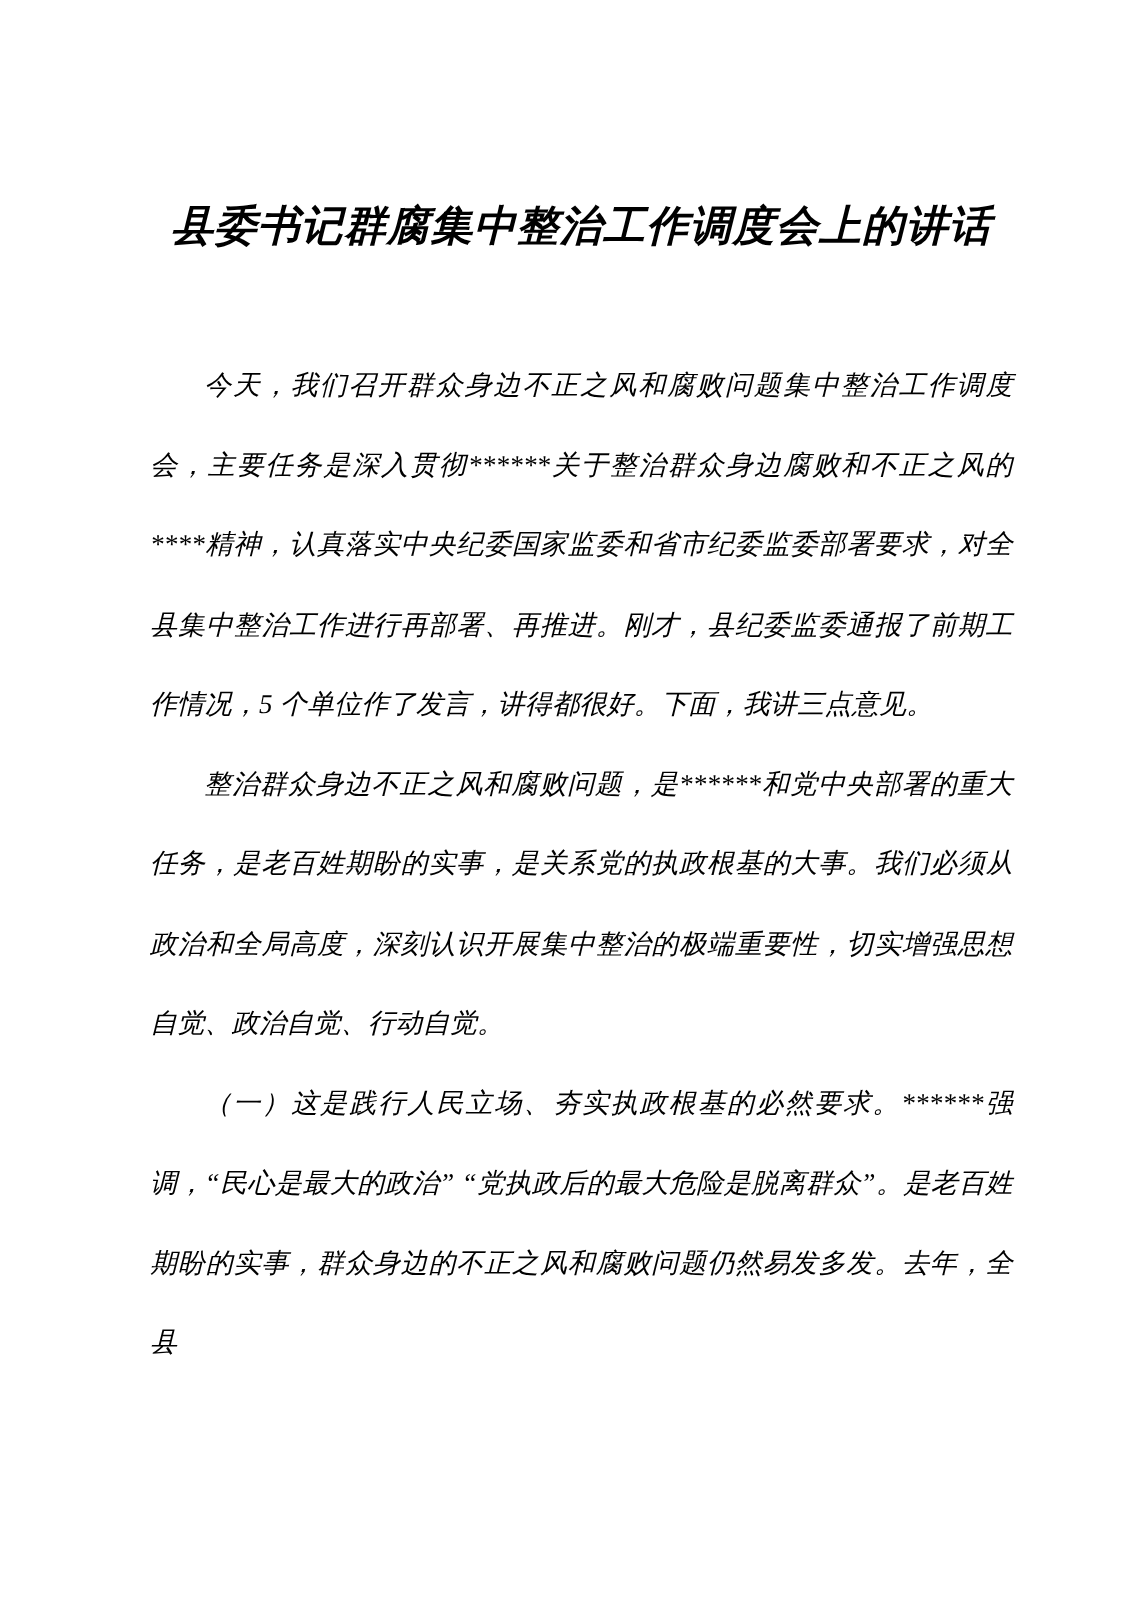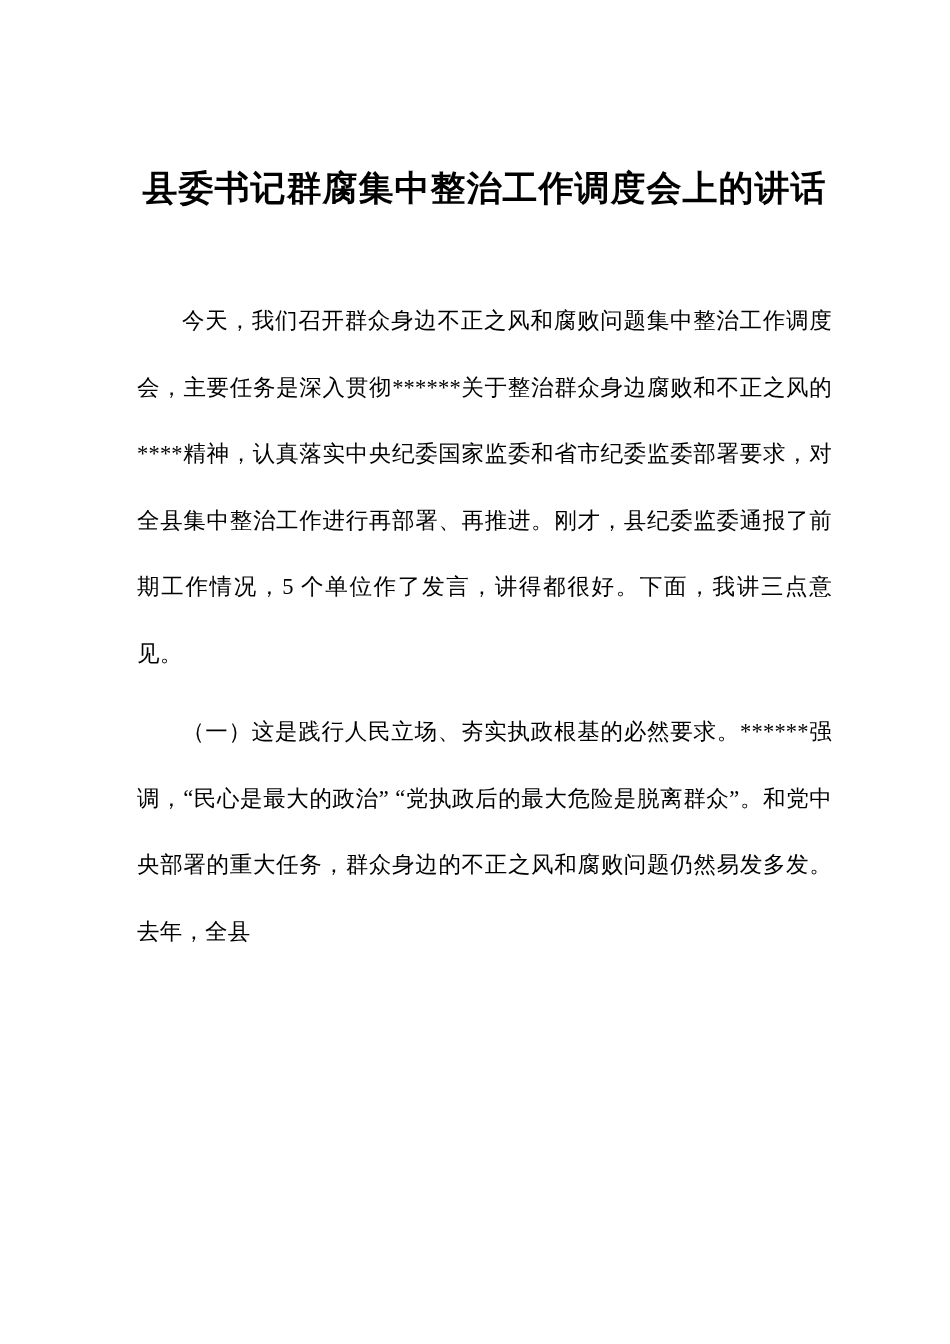--- a/index.html
+++ b/index.html
@@ -13,32 +13,33 @@
     overflow: hidden;
     color: #000000;
     font-family: "Liberation Serif", serif;
   }
   .page {
     box-sizing: border-box;
     width: 950px;
     height: 1344px;
     padding: 166px 106px 0 125px;
     background: #ffffff;
+    font-style: italic;
   }
   .doc-title {
     margin: 0 0 76px 0;
     font-size: 35px;
     line-height: 46px;
     font-weight: 700;
     text-align: center;
     letter-spacing: 1px;
     font-family: "Liberation Serif", serif;
   }
   .para {
-    margin: 12px;
+    margin: 0;
     font-size: 22.5px;
     line-height: 66.5px;
     text-align: justify;
     text-indent: 2em;
     letter-spacing: 0.2px;
     word-break: normal;
   }
   .section-heading {
     font-weight: 700;
     font-family: "Liberation Sans", sans-serif;
@@ -47,15 +48,16 @@
 </style>
 </head>
 <body>
 
 <div class="page">
   <h1 class="doc-title">县委书记群腐集中整治工作调度会上的讲话</h1>
 
   <p class="para">今天，我们召开群众身边不正之风和腐败问题集中整治工作调度会，主要任务是深入贯彻******关于整治群众身边腐败和不正之风的****精神，认真落实中央纪委国家监委和省市纪委监委部署要求，对全县集中整治工作进行再部署、再推进。刚才，县纪委监委通报了前期工作情况，5 个单位作了发言，讲得都很好。下面，我讲三点意见。</p>
 
 
+  <p class="para">整治群众身边不正之风和腐败问题，是******和党中央部署的重大任务，是老百姓期盼的实事，是关系党的执政根基的大事。我们必须从政治和全局高度，深刻认识开展集中整治的极端重要性，切实增强思想自觉、政治自觉、行动自觉。</p>
 
-  <p class="para">（一）这是践行人民立场、夯实执政根基的必然要求。******强调，“民心是最大的政治” “党执政后的最大危险是脱离群众”。和党中央部署的重大任务，群众身边的不正之风和腐败问题仍然易发多发。去年，全县</p>
+  <p class="para">（一）这是践行人民立场、夯实执政根基的必然要求。******强调，“民心是最大的政治” “党执政后的最大危险是脱离群众”。是老百姓期盼的实事，群众身边的不正之风和腐败问题仍然易发多发。去年，全县</p>
 </div>
 
 </body></html>

